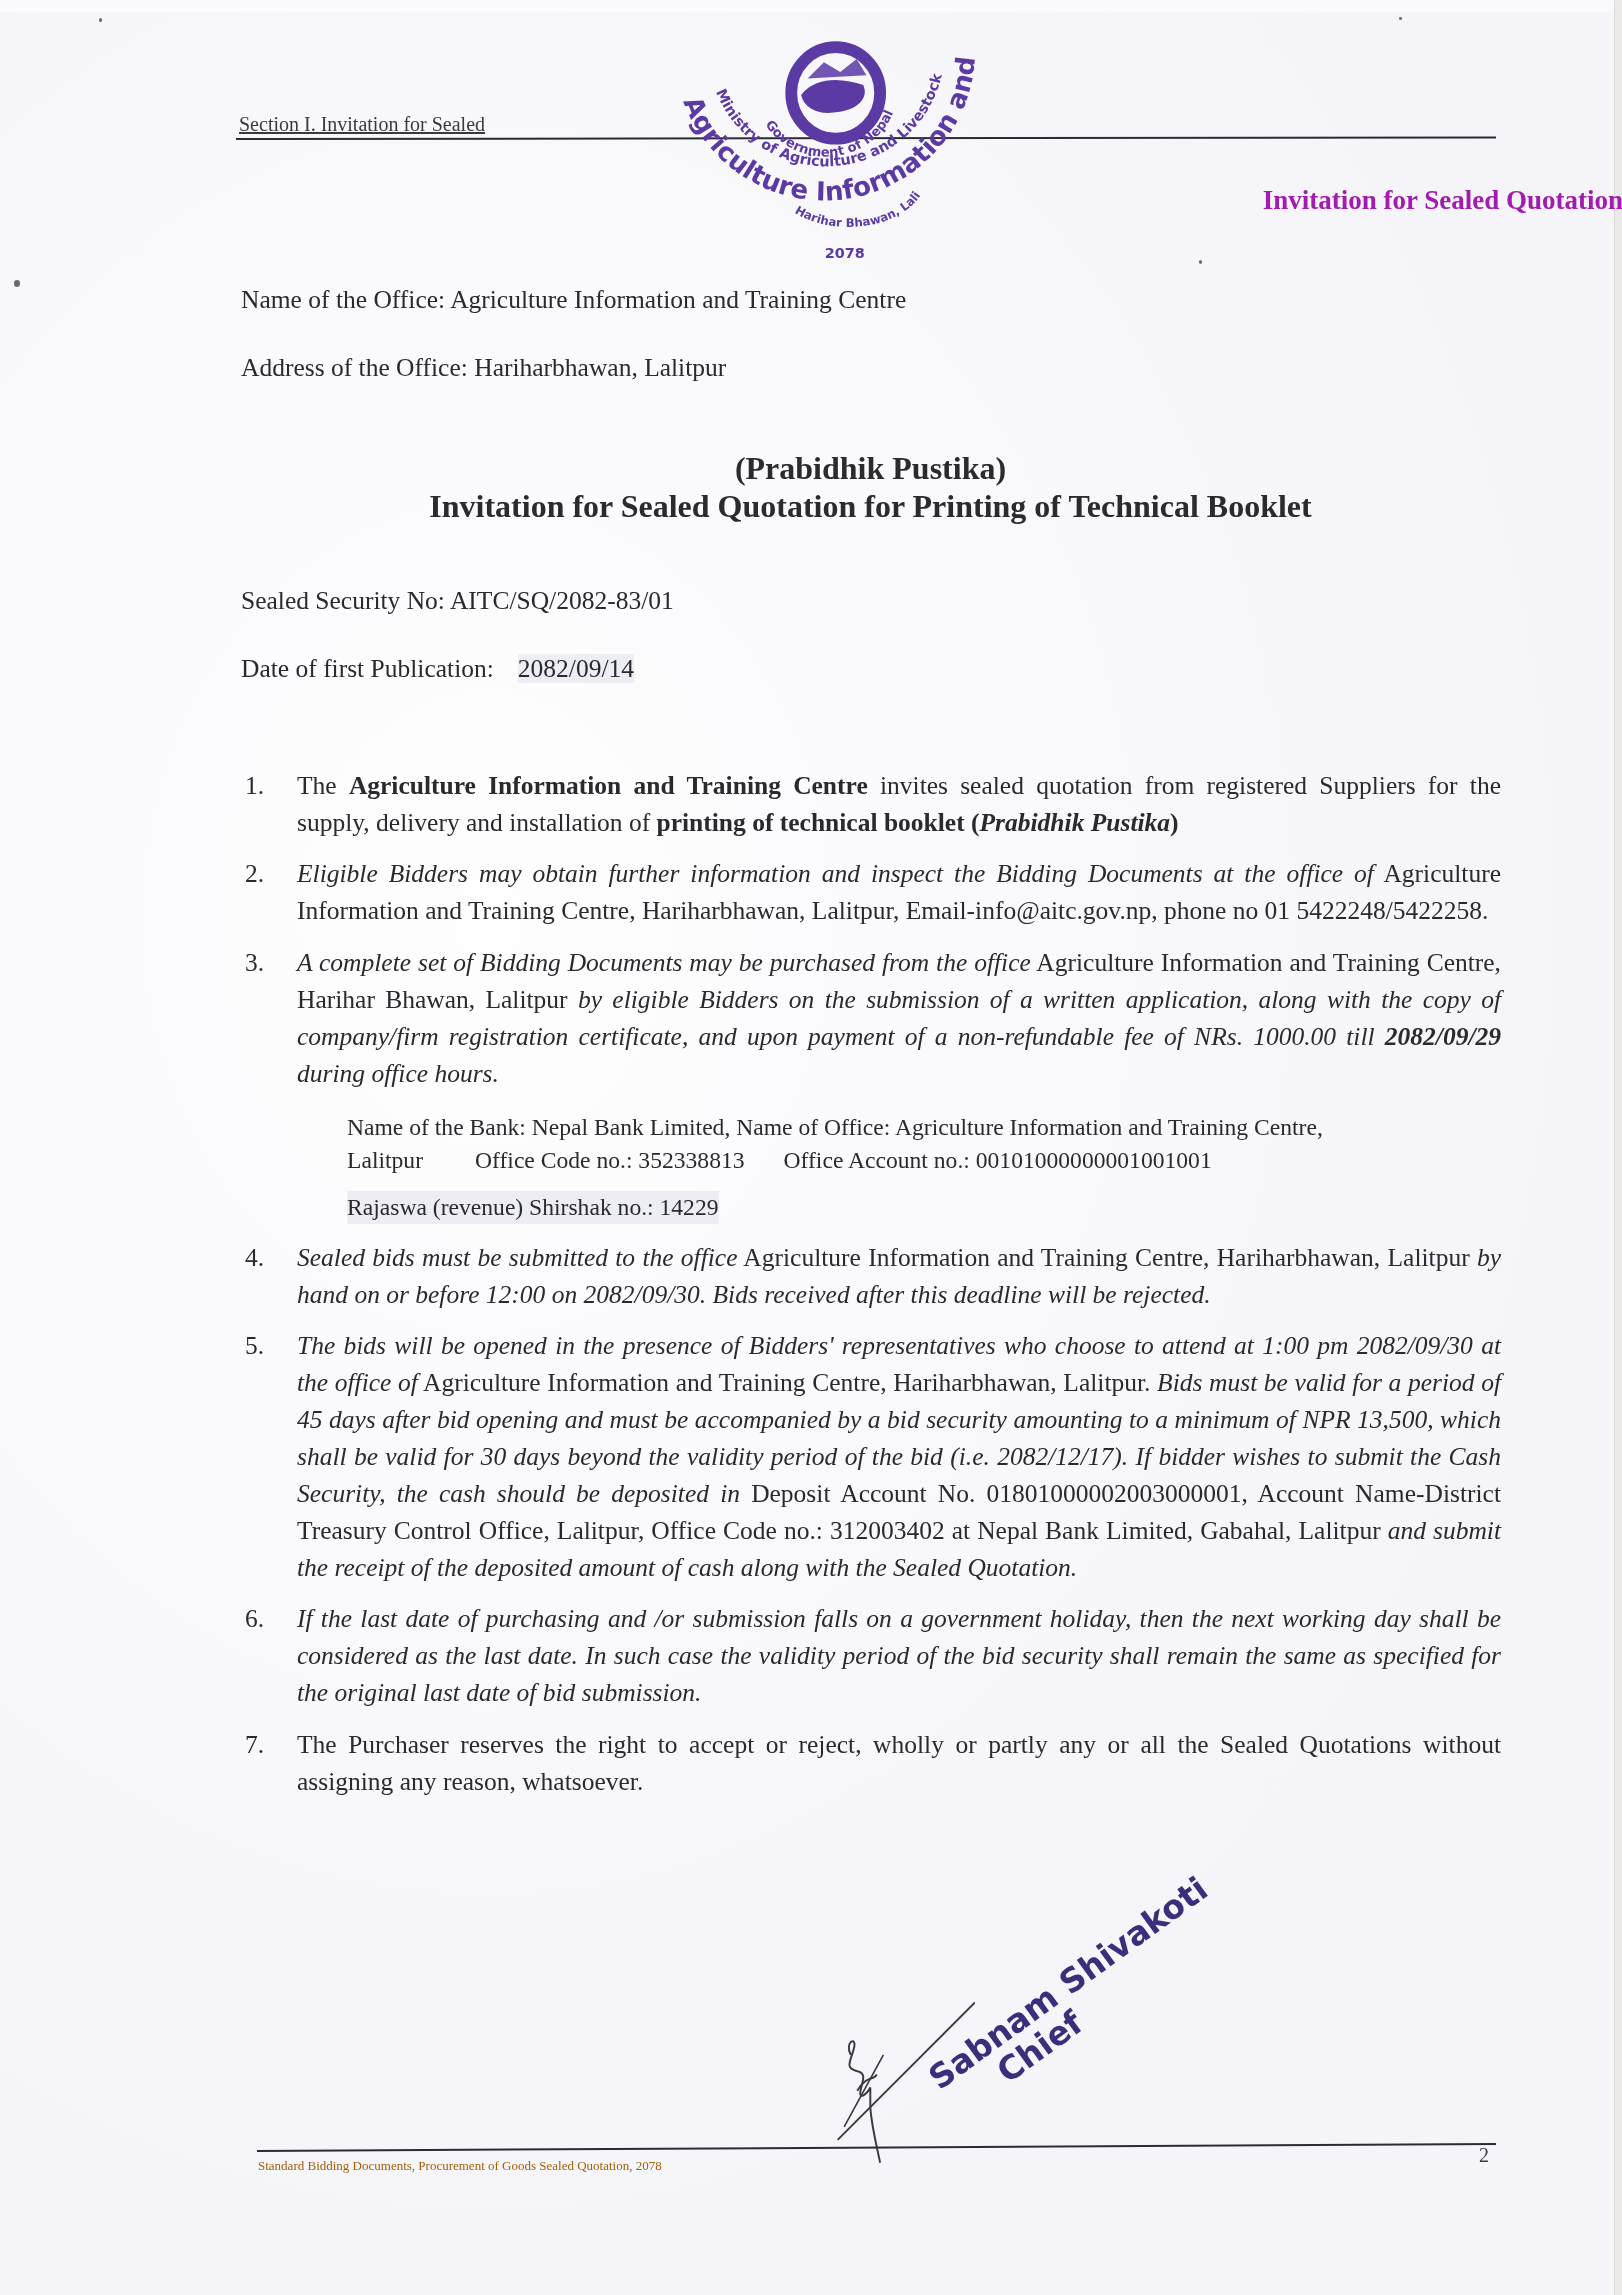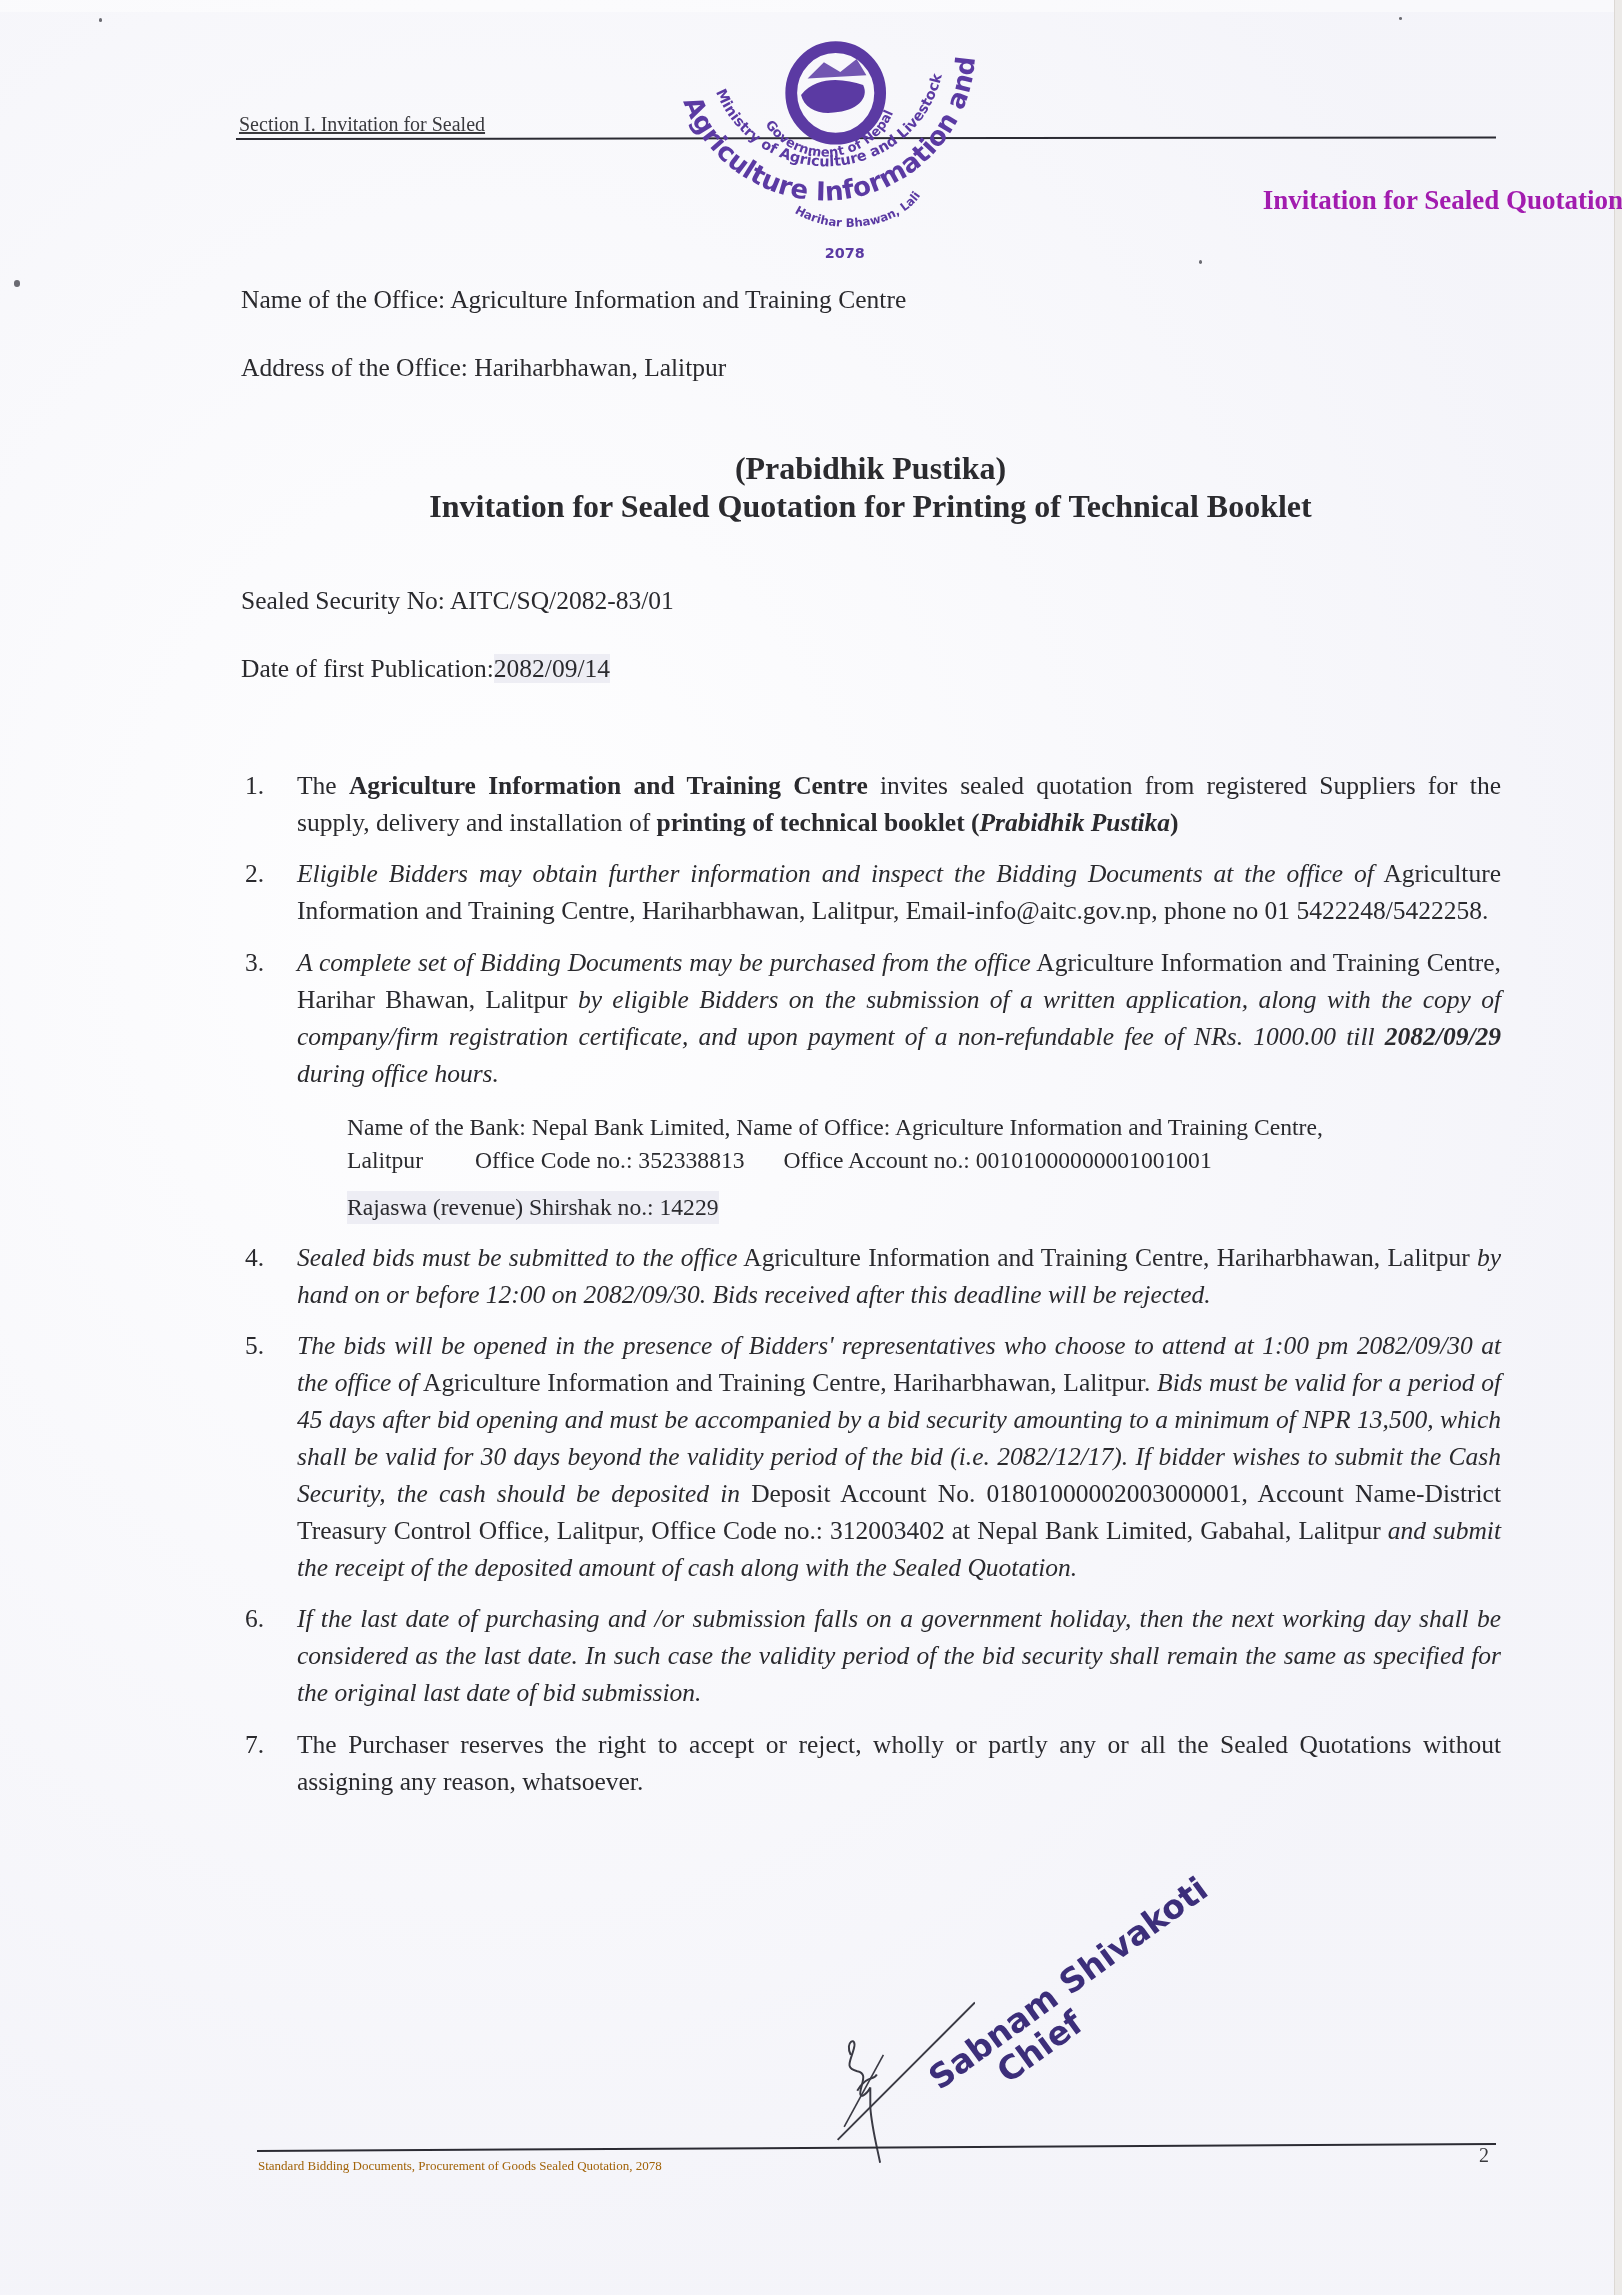--- a/index.html
+++ b/index.html
@@ -24,21 +24,21 @@
   .title { left: 0; width: 1623px; top: 185px; text-align: right; font-size: 27px; font-weight: bold; color: #a21caf; padding-left: 92px; box-sizing: border-box; }
 
   .field { left: 241px; font-size: 25.5px; white-space: nowrap; }
   .field-office { top: 285px; }
   .field-address { top: 353px; }
 
   .subtitle { left: 288px; width: 1165px; top: 449px; text-align: center; font-size: 32px; font-weight: bold; line-height: 1.2; color: #2b2b2f; }
 
   .field-sq { top: 586px; }
   .field-date { top: 654px; }
-  .date-val { background: rgba(210,210,225,0.35); }
+  .date-val { background: rgba(210,210,225,0.35); margin-left: 24px; }
 
   .list { left: 245px; top: 767px; width: 1256px; }
   .item { position: relative; font-size: 25.5px; line-height: 37px; text-align: justify; margin-bottom: 14.4px; }
   .item .num { position: absolute; left: 0; top: 0; width: 39px; }
   .item .body { margin-left: 52px; }
   .bank-block { margin-left: 102px; font-size: 23.6px; line-height: 33px; margin-top: 19px; margin-bottom: 14.4px; }
   .bank-line { white-space: nowrap; }
   .bank-block .gap { display: inline-block; width: 52px; }
   .bank-block .rajaswa { margin-top: 14.4px; display: inline-block; background: rgba(220,220,232,0.45); }
 

